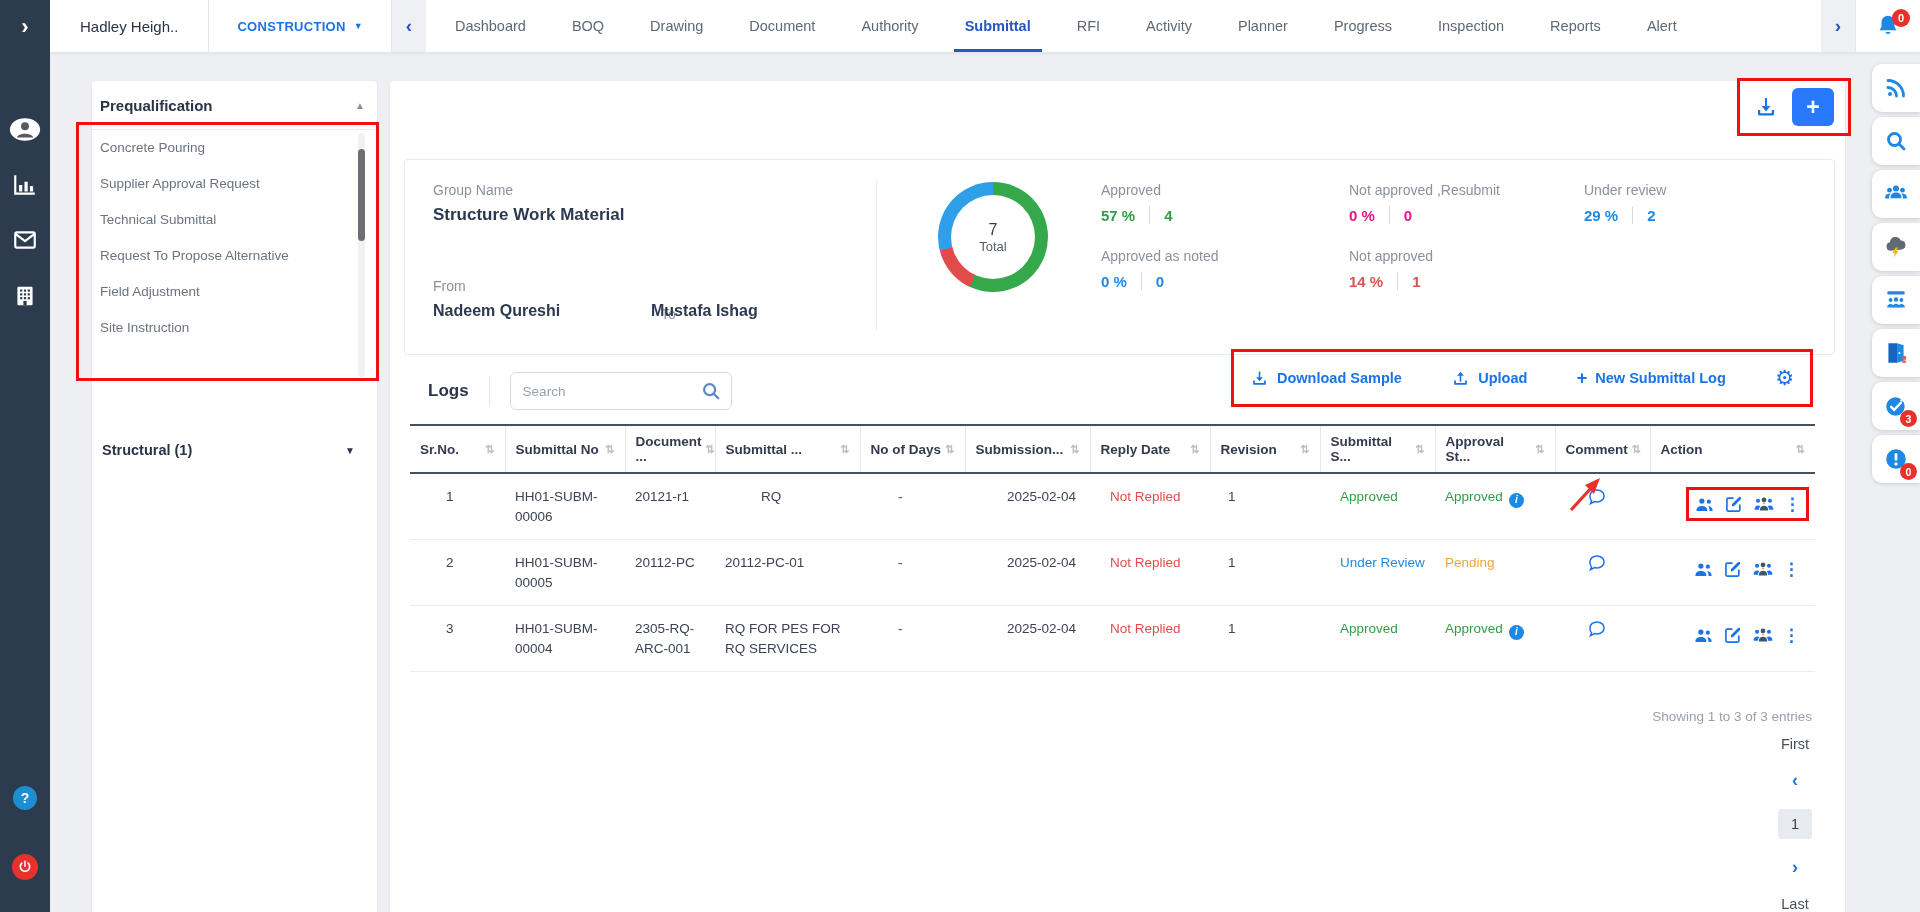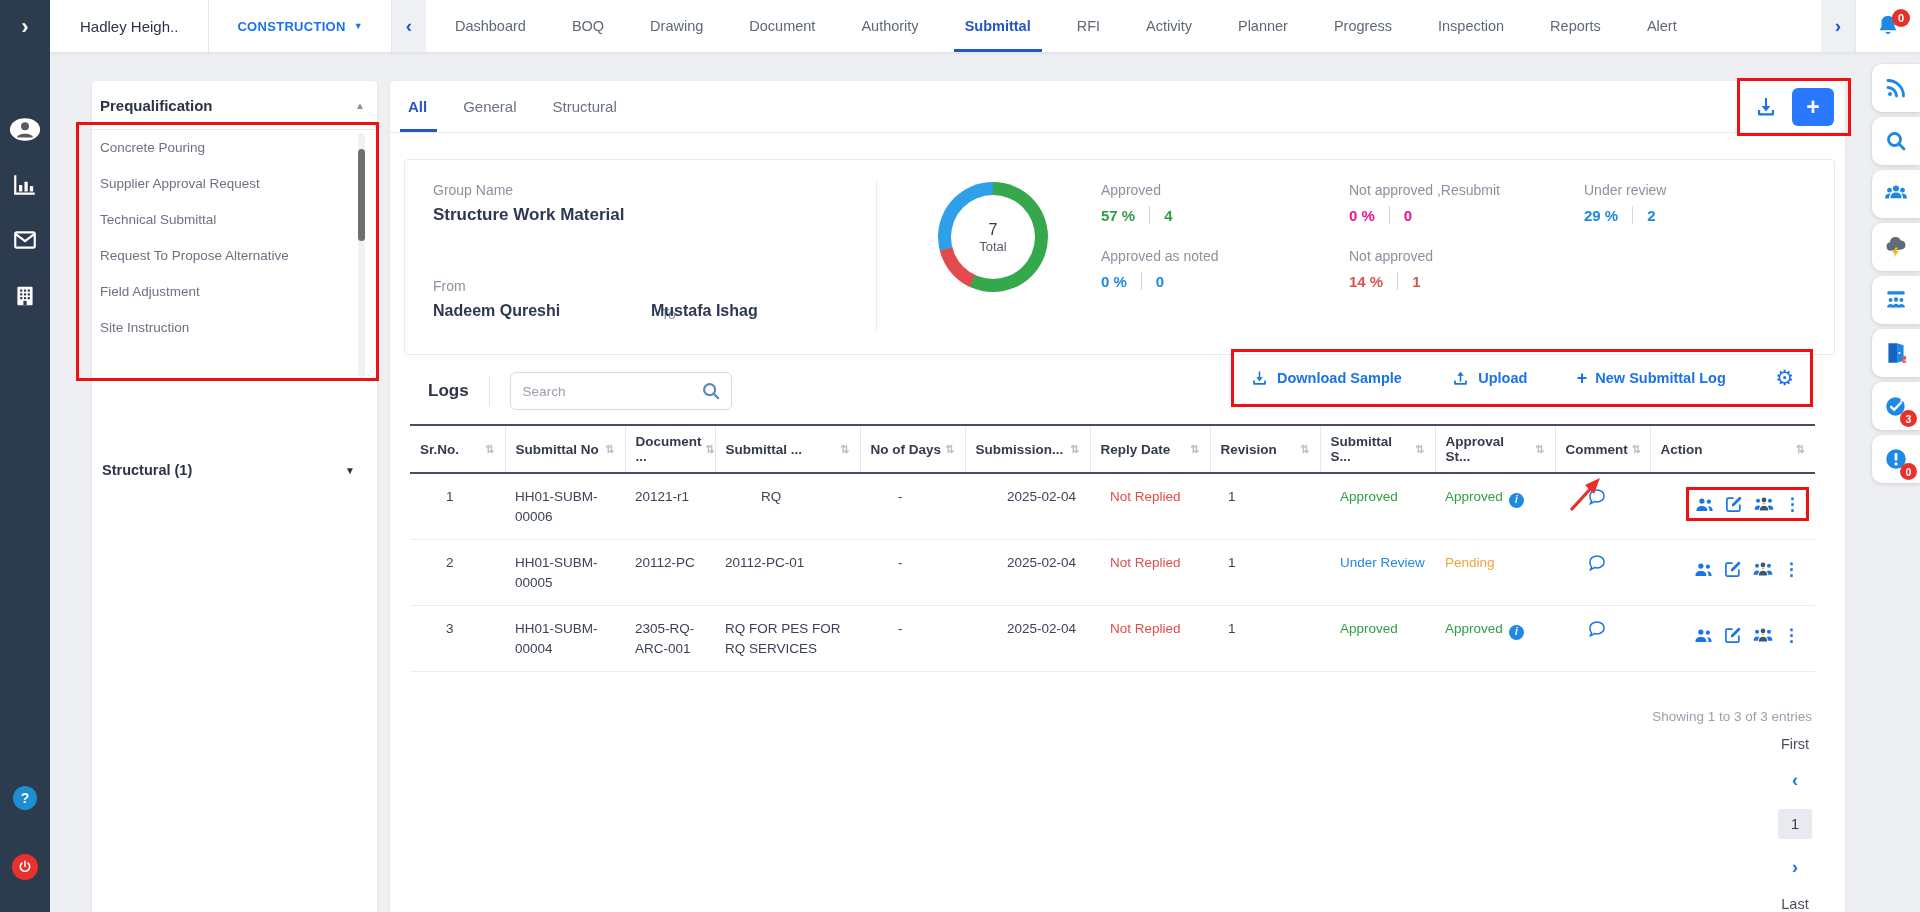--- a/index.html
+++ b/index.html
@@ -27,21 +27,21 @@
   .bell-badge{top:9px;right:10px;width:18px;height:18px;}
   
   .filter-card{position:absolute;left:92px;top:81px;width:285px;height:831px;background:#fff;border-radius:4px 4px 0 0;box-shadow:0 1px 3px rgba(0,0,0,.07);z-index:5;}
   .filter-head{position:relative;height:48px;border-bottom:1px solid #e8eaec;display:flex;align-items:center;padding:0 12px 0 8px;}
   .filter-title{font-size:15px;font-weight:bold;color:#2b3446;flex:1;}
   .caret-sm{font-size:10px;color:#8a909b;cursor:pointer;}
   .filter-list{position:absolute;left:0;top:48px;width:100%;}
   .filter-item{height:36px;display:flex;align-items:center;padding-left:8px;font-size:13.5px;color:#6b7280;cursor:pointer;}
   .scroll-track{position:absolute;left:266px;top:52px;width:7px;height:244px;background:#f0f1f3;border-radius:4px;}
   .scroll-thumb{position:absolute;left:0;top:16px;width:7px;height:92px;background:#6d6f73;border-radius:4px;}
-  .group-row{position:absolute;left:0;top:368px;width:100%;height:42px;display:flex;align-items:center;padding:0 22px 0 10px;box-sizing:border-box;cursor:pointer;}
+  .group-row{position:absolute;left:0;top:348px;width:100%;height:42px;display:flex;align-items:center;padding:0 22px 0 10px;box-sizing:border-box;cursor:pointer;}
   .group-label{flex:1;font-size:14.5px;font-weight:bold;color:#2b3446;}
   
   .main-card{position:absolute;left:390px;top:81px;width:1455px;height:831px;background:#fff;border-radius:4px 4px 0 0;box-shadow:0 1px 3px rgba(0,0,0,.07);z-index:5;}
   .content-tabs{position:absolute;left:0;top:0;width:100%;height:52px;border-bottom:1px solid #e8eaee;display:flex;align-items:center;padding-left:18px;box-sizing:border-box;}
   .ctab{padding:0 24px 0 0;margin-right:12px;font-size:15px;color:#6a7280;cursor:pointer;height:100%;display:flex;align-items:center;position:relative;}
   .ctab.active{color:#2456c4;font-weight:bold;}
   .ctab.active::after{content:"";position:absolute;left:-8px;right:14px;bottom:0;height:3px;background:#2456c4;}
   
   .summary{position:absolute;left:14px;top:78px;width:1431px;height:196px;border:1px solid #e7eaee;border-radius:4px;box-sizing:border-box;}
   .lbl{font-size:14px;color:#8b919d;}
@@ -205,25 +205,20 @@
         <div class="scroll-thumb"></div>
       </div>
     <div class="group-row">
       <span class="group-label">Structural (1)</span>
       <span class="caret-sm" style="color:#2b3446;">▼</span>
     </div>
   </aside>
 
   <main class="main-card">
 
-    <div class="content-tabs">
-      <div class="ctab active">All</div>
-      <div class="ctab">General</div>
-      <div class="ctab">Structural</div>
-    </div>
 
     <section class="summary">
       <div class="sum-abs lbl" style="left:28px;top:22px;">Group Name</div>
       <div class="sum-abs val" style="left:28px;top:45px;">Structure Work Material</div>
       <div class="sum-abs lbl" style="left:28px;top:118px;">From</div>
       <div class="sum-abs val" style="left:28px;top:142px;font-size:16px;">Nadeem Qureshi</div>
       <div class="sum-abs lbl" style="left:256px;top:118px;margin-top:28px;">To</div>
       <div class="sum-abs val" style="left:246px;top:142px;font-size:16px;">Mustafa Ishag</div>
       <div class="vdiv"></div>
 

